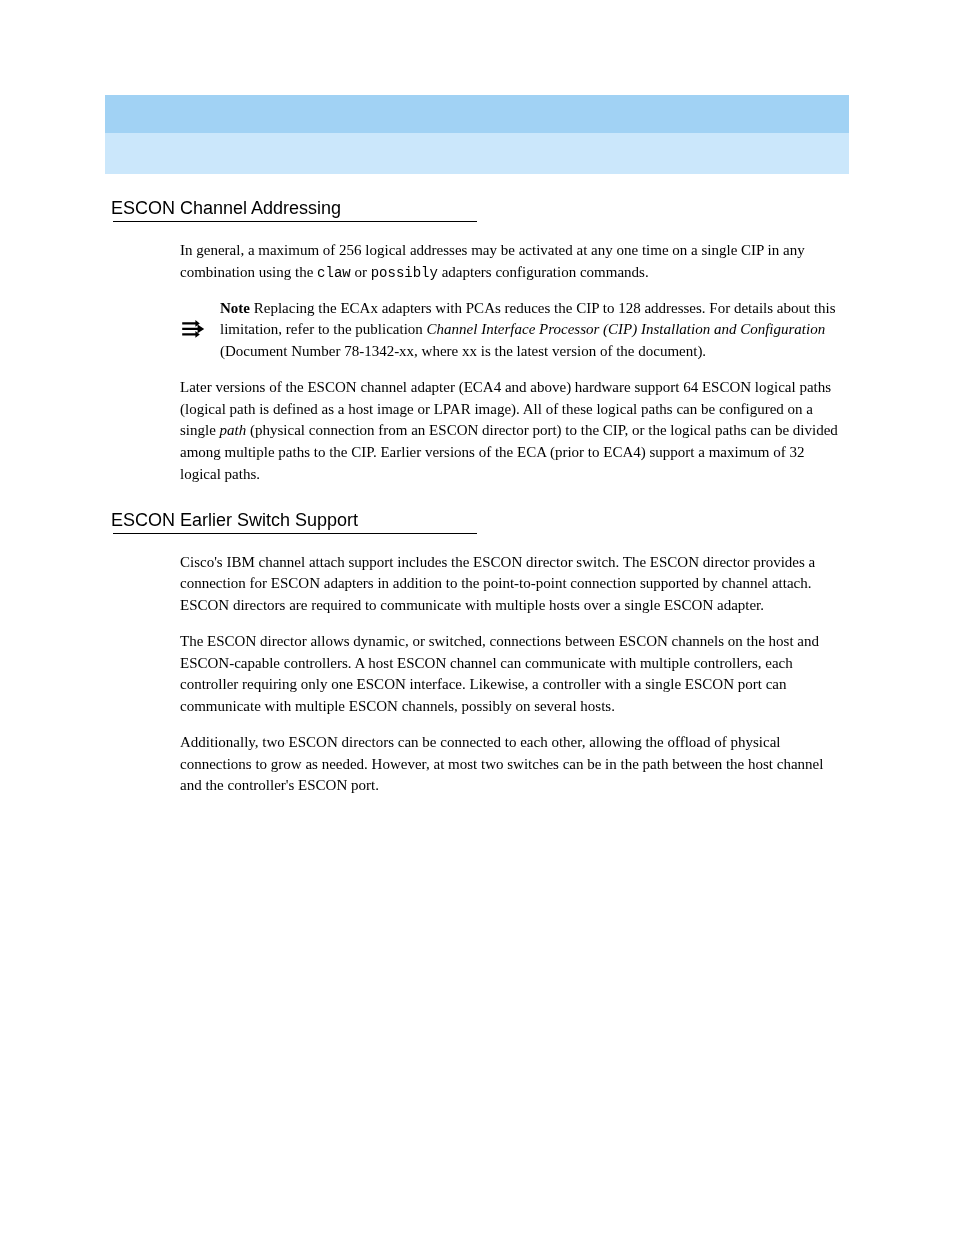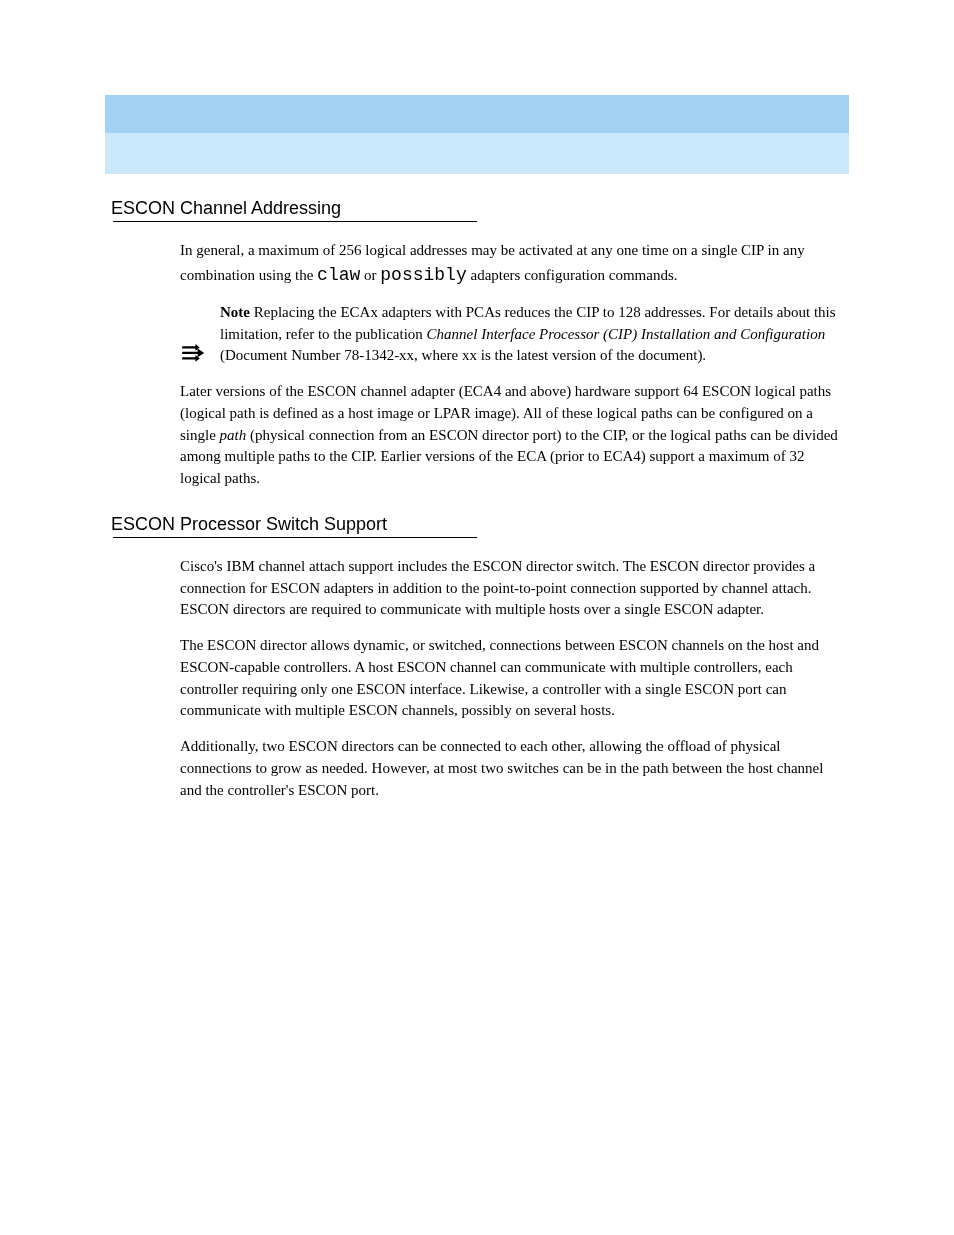--- a/index.html
+++ b/index.html
@@ -38,25 +38,25 @@
     }
     .body-text {
       font-size: 15px;
       line-height: 1.45;
       margin-left: 75px;
       margin-right: 10px;
       margin-bottom: 14px;
     }
     .monospace {
       font-family: "Courier New", Courier, monospace;
-      font-size: 18px;
+      font-size: 14px;
     }
     .note-block {
       display: flex;
-      align-items: flex-end;
+      align-items: center;
       margin-left: 75px;
       margin-right: 10px;
       margin-top: 14px;
       margin-bottom: 14px;
     }
     .note-icon {
       flex-shrink: 0;
       margin-right: 10px;
       margin-top: 2px;
     }
@@ -93,18 +93,18 @@
   </span>
   <p class="note-text">
     <span class="note-label">Note</span><span>   Replacing the ECAx adapters with PCAs reduces the CIP to 128 addresses. For details about this limitation, refer to the publication </span><span class="italic">Channel Interface Processor (CIP) Installation and Configuration</span><span> (Document Number 78-1342-xx, where xx is the latest version of the document).</span>
   </p>
 </div>
 
 <p class="body-text">
   <span>Later versions of the ESCON channel adapter (ECA4 and above) hardware support 64 ESCON logical paths (logical path is defined as a host image or LPAR image). All of these logical paths can be configured on a single </span><span class="italic">path</span><span> (physical connection from an ESCON director port) to the CIP, or the logical paths can be divided among multiple paths to the CIP. Earlier versions of the ECA (prior to ECA4) support a maximum of 32 logical paths.</span>
 </p>
 
-<div class="section-heading">ESCON Processor Switch Support</div>
+<div class="section-heading">ESCON Earlier Switch Support</div>
 <div class="underline"></div>
 
 <p class="body-text">Cisco's IBM channel attach support includes the ESCON director switch. The ESCON director provides a connection for ESCON adapters in addition to the point-to-point connection supported by channel attach. ESCON directors are required to communicate with multiple hosts over a single ESCON adapter.</p>
 <p class="body-text">The ESCON director allows dynamic, or switched, connections between ESCON channels on the host and ESCON-capable controllers. A host ESCON channel can communicate with multiple controllers, each controller requiring only one ESCON interface. Likewise, a controller with a single ESCON port can communicate with multiple ESCON channels, possibly on several hosts.</p>
 <p class="body-text">Additionally, two ESCON directors can be connected to each other, allowing the offload of physical connections to grow as needed. However, at most two switches can be in the path between the host channel and the controller's ESCON port.</p>
 
 </body></html>

